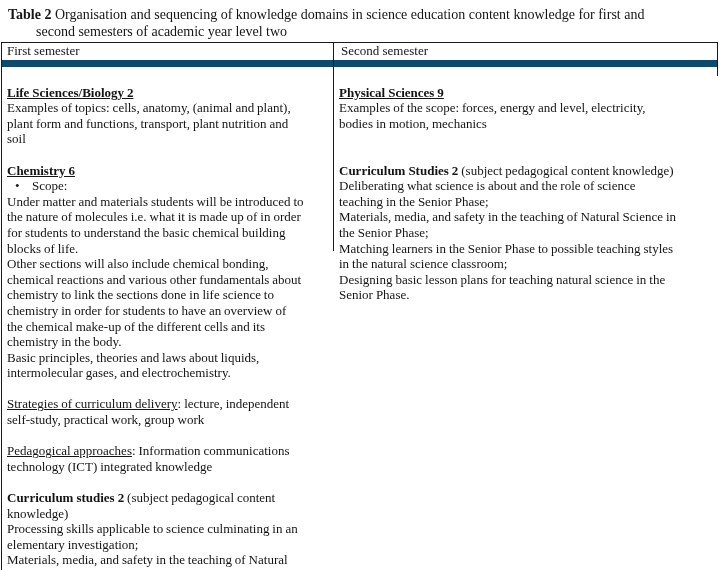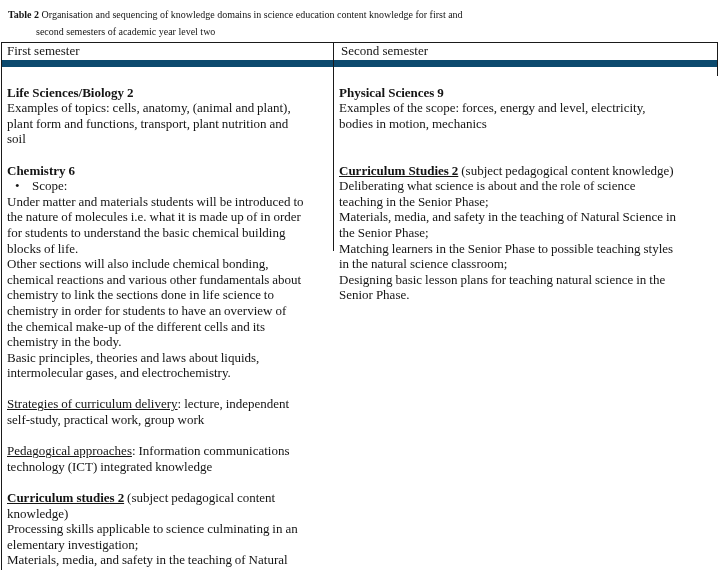--- a/index.html
+++ b/index.html
@@ -12,21 +12,21 @@
     font-family: "Liberation Serif", "DejaVu Serif", serif;
     overflow: hidden;
   }
 
   
   .caption {
     position: absolute;
     top: 6px;
     left: 8px;
     right: 1px;
-    font-size: 10px;
+    font-size: 14px;
     line-height: 17px;
   }
   .caption .bold { font-weight: bold; }
   .caption .line2 { margin-left: 28px; }
 
   
   .sem-table {
     position: absolute;
     top: 42px;
     left: 1px;
@@ -50,23 +50,23 @@
     line-height: 15.6px;
     word-spacing: -0.3px;
     padding-top: 2px;
     padding-bottom: 3px;
     box-sizing: border-box;
   }
   .col-left  { width: 331px; padding-left: 5px; padding-right: 2px; }
   .col-right { flex: 1; padding-left: 6px; padding-right: 2px; }
 
   .block { margin: 0; white-space: pre-line; }
-  .hblock .hu { font-weight: bold; }
+  .hblock .hu { font-weight: bold; text-decoration: underline; }
   .u { text-decoration: underline; }
-  .bu { font-weight: bold; text-decoration: underline; }
+  .bu { font-weight: bold; }
 
   .bullet-row { display: flex; }
   .bullet-glyph { width: 17px; padding-left: 8px; flex: none; }
 
   .gap-above { margin-top: 15.6px; }
 
   
   .divider-center {
     position: absolute;
     left: 331px;

